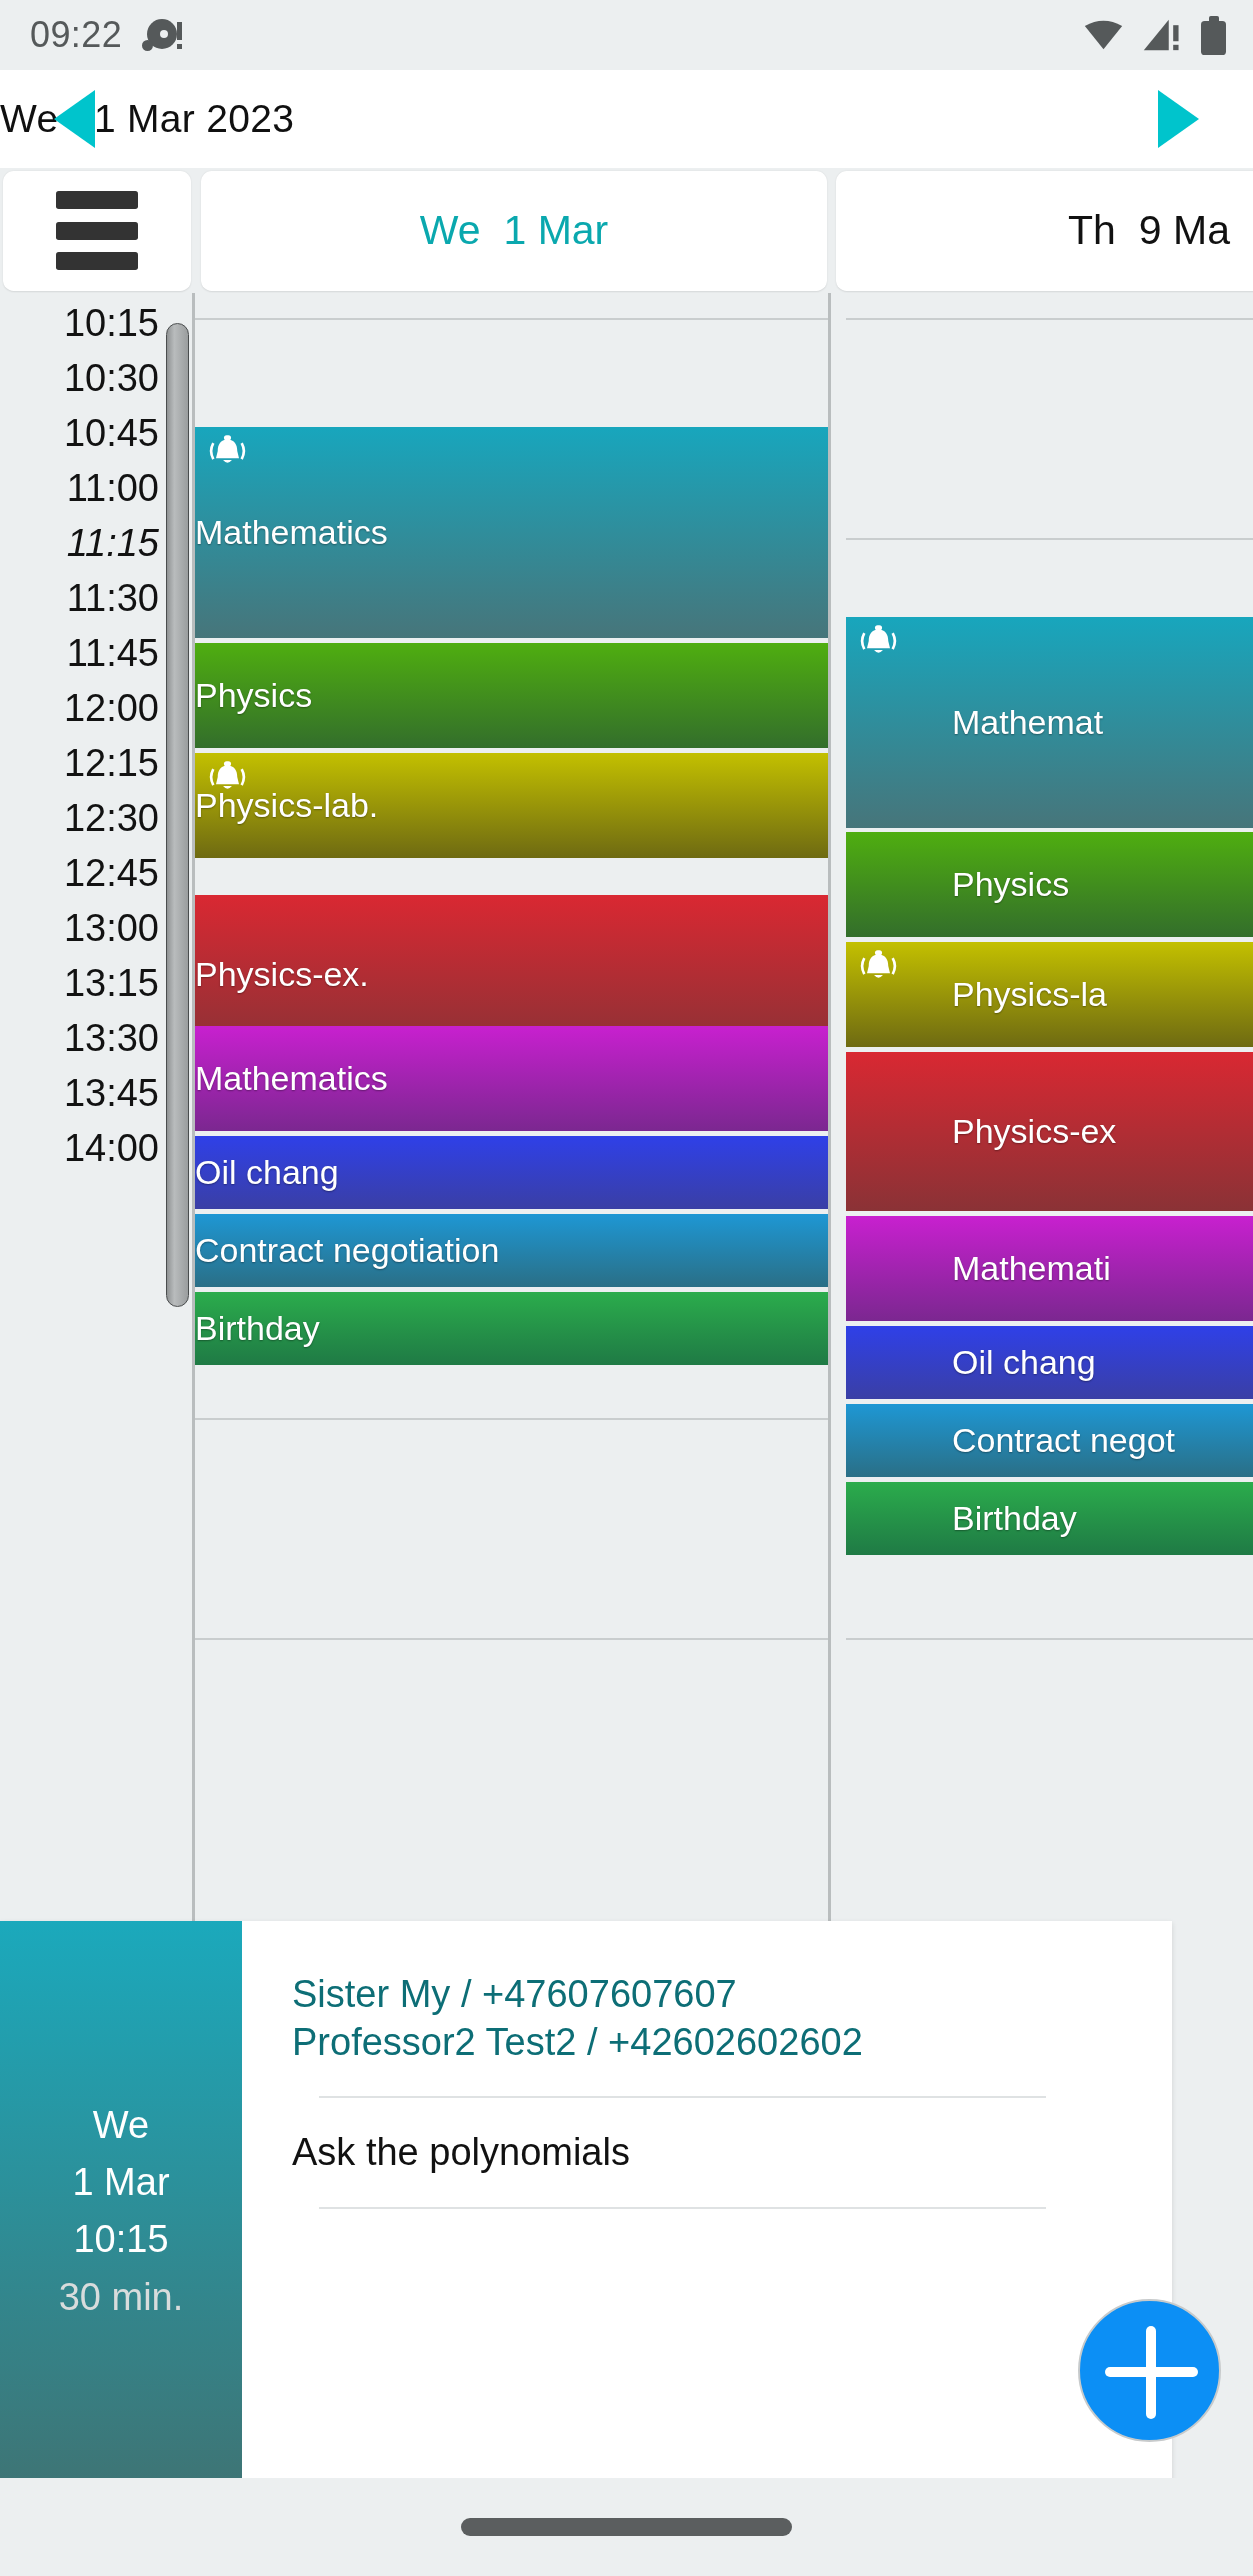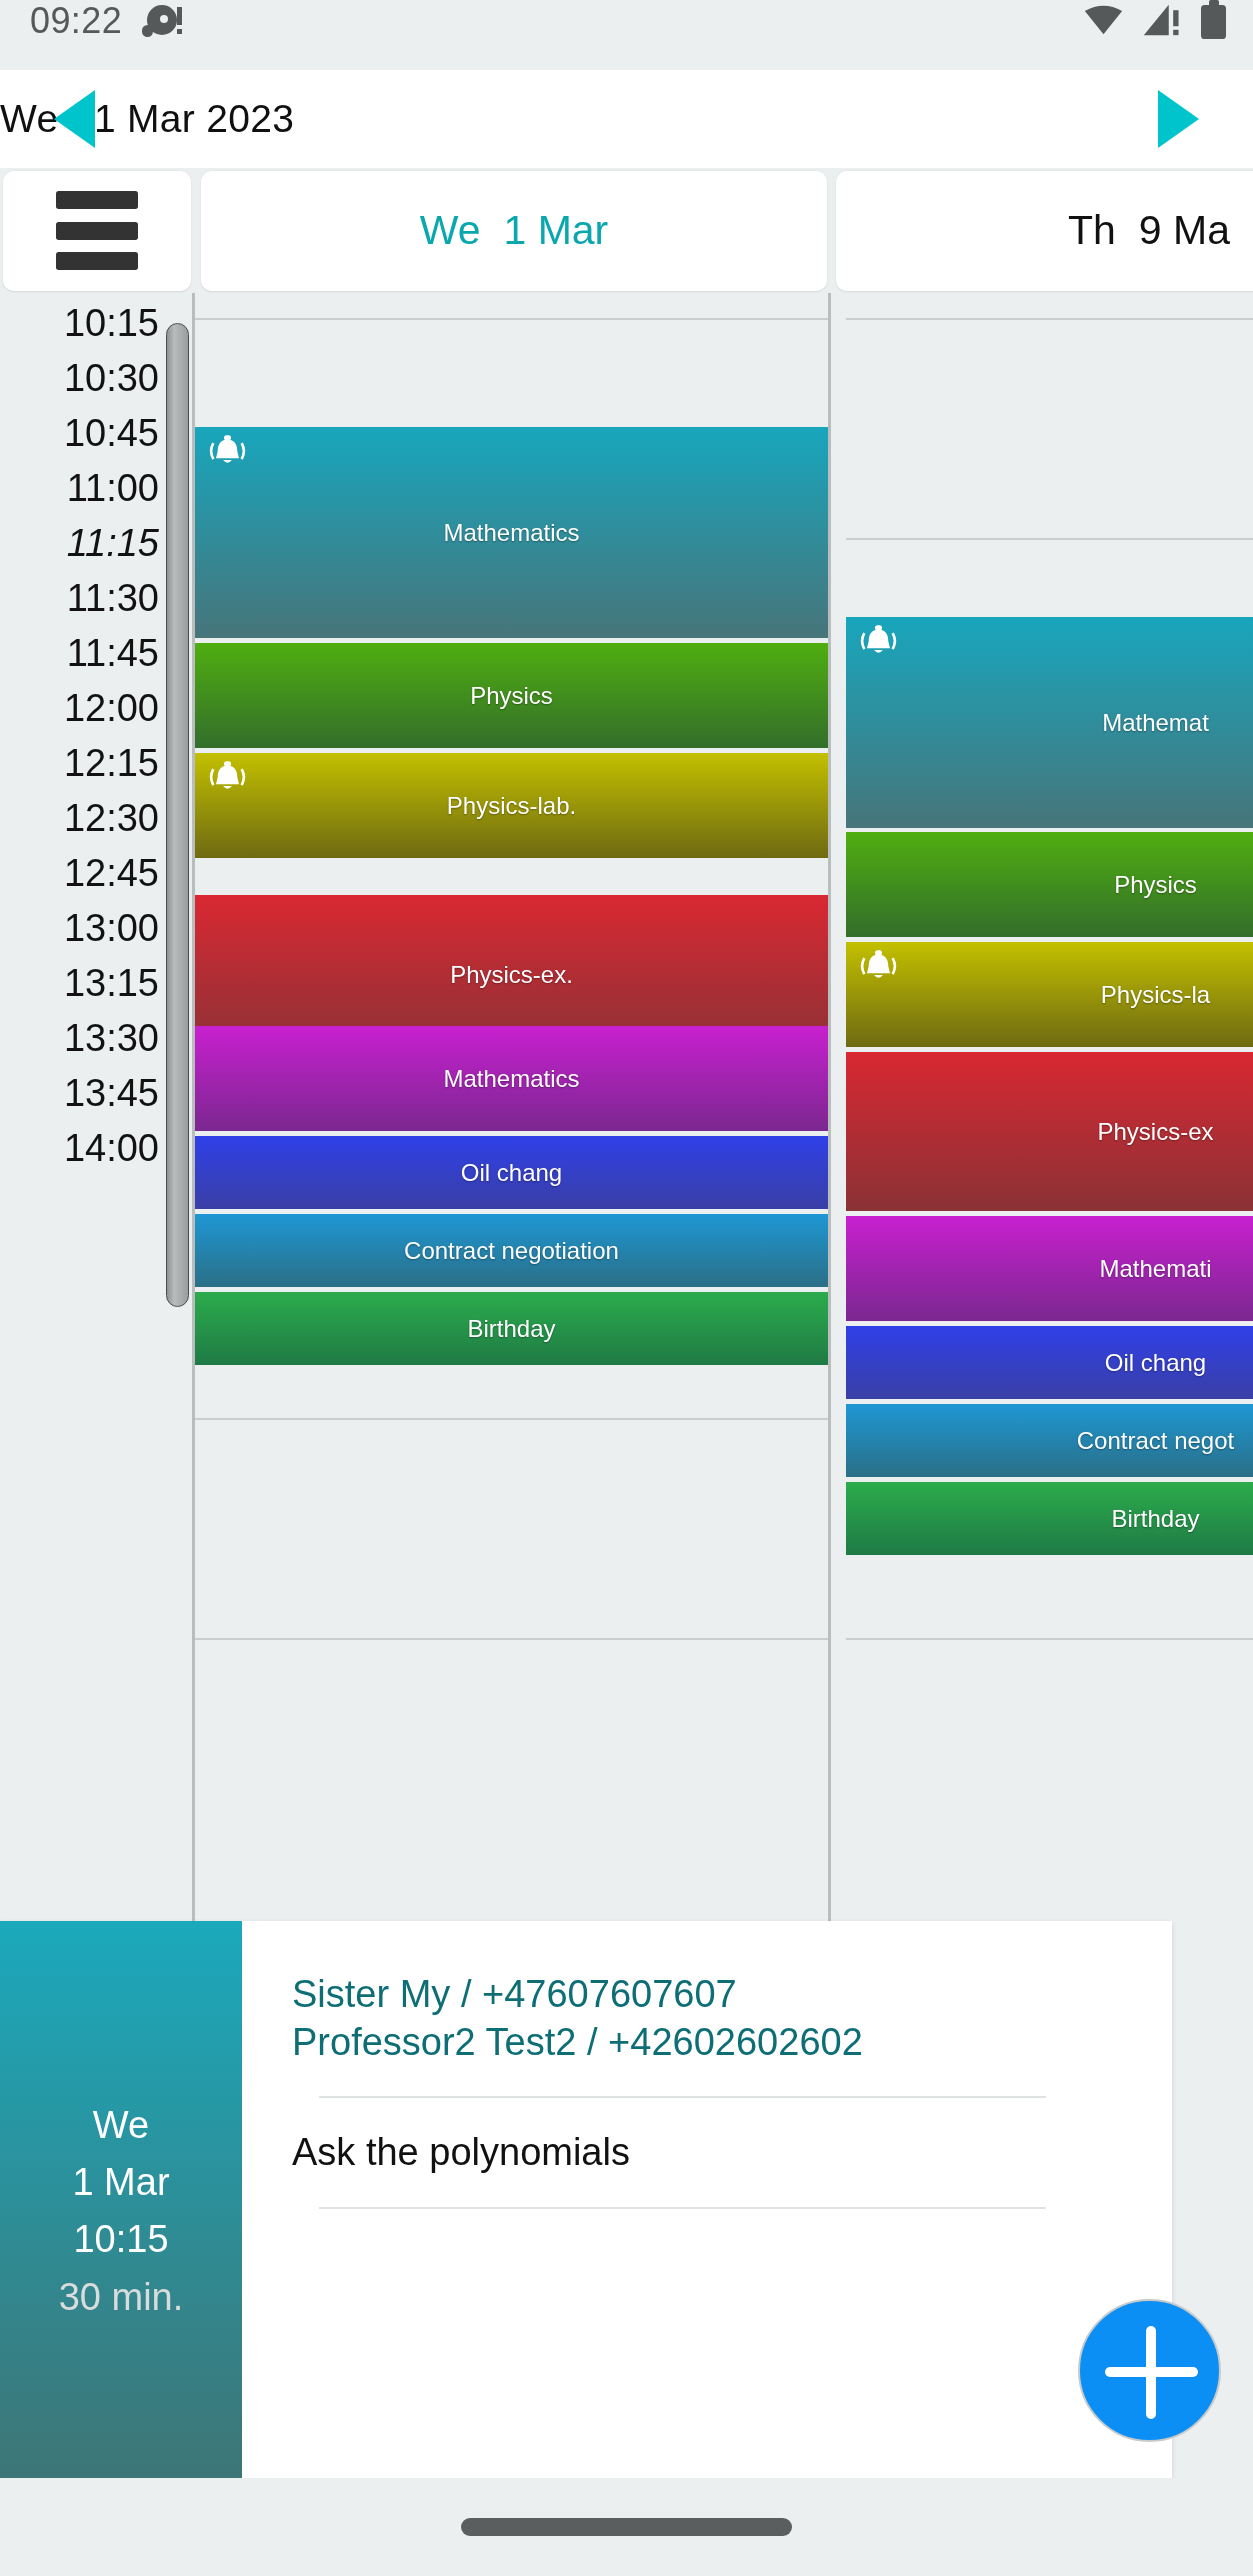--- a/index.html
+++ b/index.html
@@ -8,21 +8,21 @@
     width:1253px; height:2576px;
     background:#eceff0;
     font-family:"Liberation Sans", sans-serif;
     overflow:hidden;
   }
   #app{ position:relative; width:1253px; height:2576px; }
 
   
   .statusbar{
     position:absolute; left:0; top:0; width:1253px; height:70px;
-    background:#eceff0; display:flex; align-items:flex-start;
+    background:#eceff0; display:flex; align-items:center;
   }
   .sb-time{
     font-size:36px; color:#55595a; margin-left:30px;
     letter-spacing:0.4px; font-weight:400;
   }
   .sb-notif{ margin-left:18px; position:relative; width:41px; height:41px; }
   .sb-notif .disc{
     position:absolute; left:7.2px; top:4.5px; width:30px; height:30px;
     border-radius:50%; background:#55595a;
   }
@@ -129,22 +129,22 @@
   .daycol2{ left:846px; width:407px; }
   .col-divider{
     position:absolute; top:0; width:2.7px; height:1628px; background:#b9bdbe;
   }
   .hourline{
     position:absolute; height:1.8px; background:#c9cdce;
   }
 
   .ev{
     position:absolute; left:0; width:100%;
-    display:flex; align-items:center; justify-content:center;
-    color:#ffffff; font-size:24px; white-space:nowrap;
+    display:flex; align-items:center; 
+    color:#ffffff; font-size:34px; white-space:nowrap;
     border-bottom:2.7px solid #eceff0;
     text-shadow:0 0.9px 1.8px rgba(0,0,0,.35);
     overflow:hidden; cursor:pointer;
   }
   .ev.day2 > .ev-label{ position:relative; left:106px; }
   .bell{
     position:absolute; left:12.5px; top:7.2px; width:39px; height:36px;
   }
 
   

